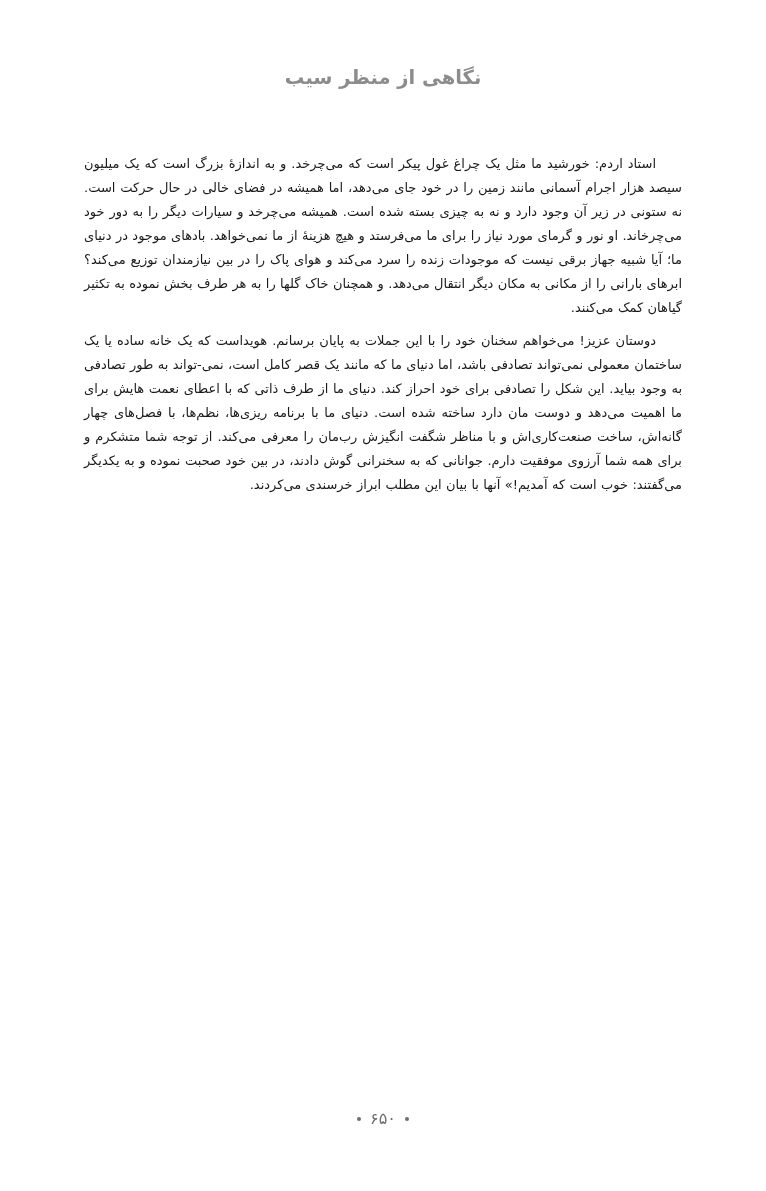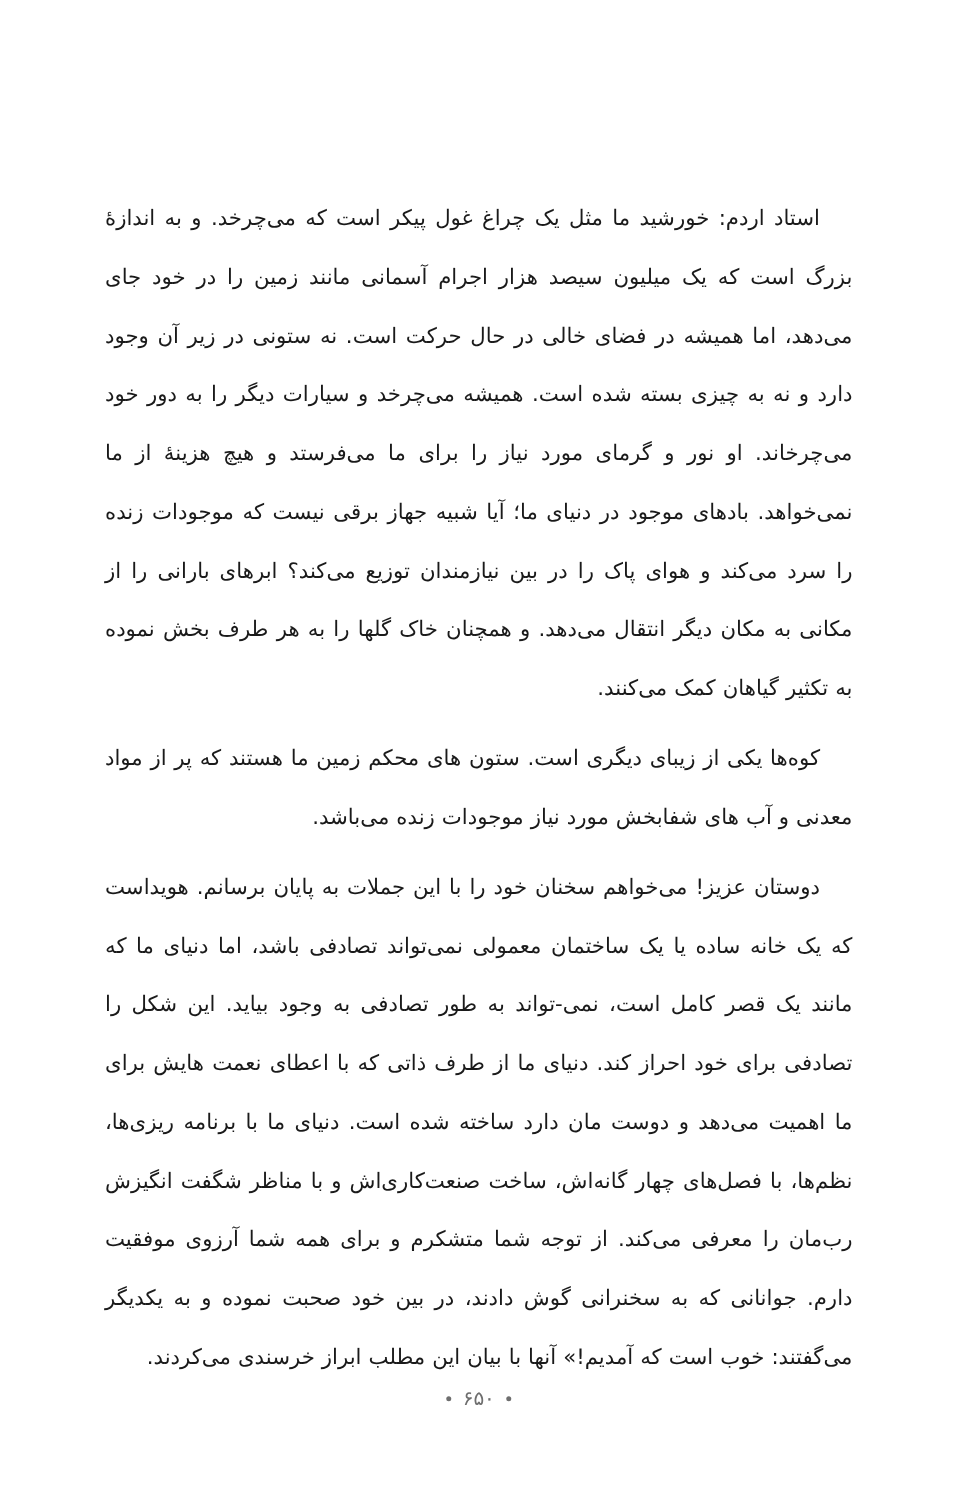--- a/index.html
+++ b/index.html
@@ -42,22 +42,22 @@
     top: 152px;
     right: 84px;
     left: 84px;
     direction: rtl;
     unicode-bidi: isolate;
   }
 
   .para {
     margin: 0 0 7px 0;
     font-family: "DejaVu Sans", "Liberation Sans", sans-serif;
-    font-size: 17px;
-    line-height: 47px;
+    font-size: 13px;
+    line-height: 24px;
     color: #1a1a1a;
     text-align: justify;
     text-justify: inter-word;
     text-indent: 26px;
     direction: rtl;
     unicode-bidi: isolate;
     word-spacing: 0.2px;
   }
 
   .para:last-child {
@@ -102,24 +102,24 @@
     line-height: 1;
     direction: rtl;
     unicode-bidi: isolate;
   }
 </style>
 </head>
 <body>
 
 <div class="page">
 
+  <div class="running-head">نگاهی از منظر سیب</div>
 
   <div class="text-column">
     <p class="para p1">استاد اردم: خورشید ما مثل یک چراغ غول پیکر است که می‌چرخد. و به اندازهٔ بزرگ است که یک میلیون سیصد هزار اجرام آسمانی مانند زمین را در خود جای می‌دهد، اما همیشه در فضای خالی در حال حرکت است. نه ستونی در زیر آن وجود دارد و نه به چیزی بسته شده است. همیشه می‌چرخد و سیارات دیگر را به دور خود می‌چرخاند. او نور و گرمای مورد نیاز را برای ما می‌فرستد و هیچ هزینهٔ از ما نمی‌خواهد. بادهای موجود در دنیای ما؛ آیا شبیه جهاز برقی نیست که موجودات زنده را سرد می‌کند و هوای پاک را در بین نیازمندان توزیع می‌کند؟ ابرهای بارانی را از مکانی به مکان دیگر انتقال می‌دهد. و همچنان خاک گلها را به هر طرف بخش نموده به تکثیر گیاهان کمک می‌کنند.</p>
-    <p class="para p2">کوه‌ها یکی از زیبای دیگری است. ستون های محکم زمین ما هستند که پر از مواد معدنی و آب های شفابخش مورد نیاز موجودات زنده می‌باشد.</p>
     <p class="para p3">دوستان عزیز! می‌خواهم سخنان خود را با این جملات به پایان برسانم. هویداست که یک خانه ساده یا یک ساختمان معمولی نمی‌تواند تصادفی باشد، اما دنیای ما که مانند یک قصر کامل است، نمی-تواند به طور تصادفی به وجود بیاید. این شکل را تصادفی برای خود احراز کند. دنیای ما از طرف ذاتی که با اعطای نعمت هایش برای ما اهمیت می‌دهد و دوست مان دارد ساخته شده است. دنیای ما با برنامه ریزی‌ها، نظم‌ها، با فصل‌های چهار گانه‌اش، ساخت صنعت‌کاری‌اش و با مناظر شگفت انگیزش رب‌مان را معرفی می‌کند. از توجه شما متشکرم و برای همه شما آرزوی موفقیت دارم. جوانانی که به سخنرانی گوش دادند، در بین خود صحبت نموده و به یکدیگر می‌گفتند: خوب است که آمدیم!» آنها با بیان این مطلب ابراز خرسندی می‌کردند.</p>
   </div>
 
   <div class="folio">
     <span class="folio-inner">
       <span class="folio-dot"></span>
       <span class="folio-number">۶۵۰</span>
       <span class="folio-dot"></span>
     </span>
   </div>

